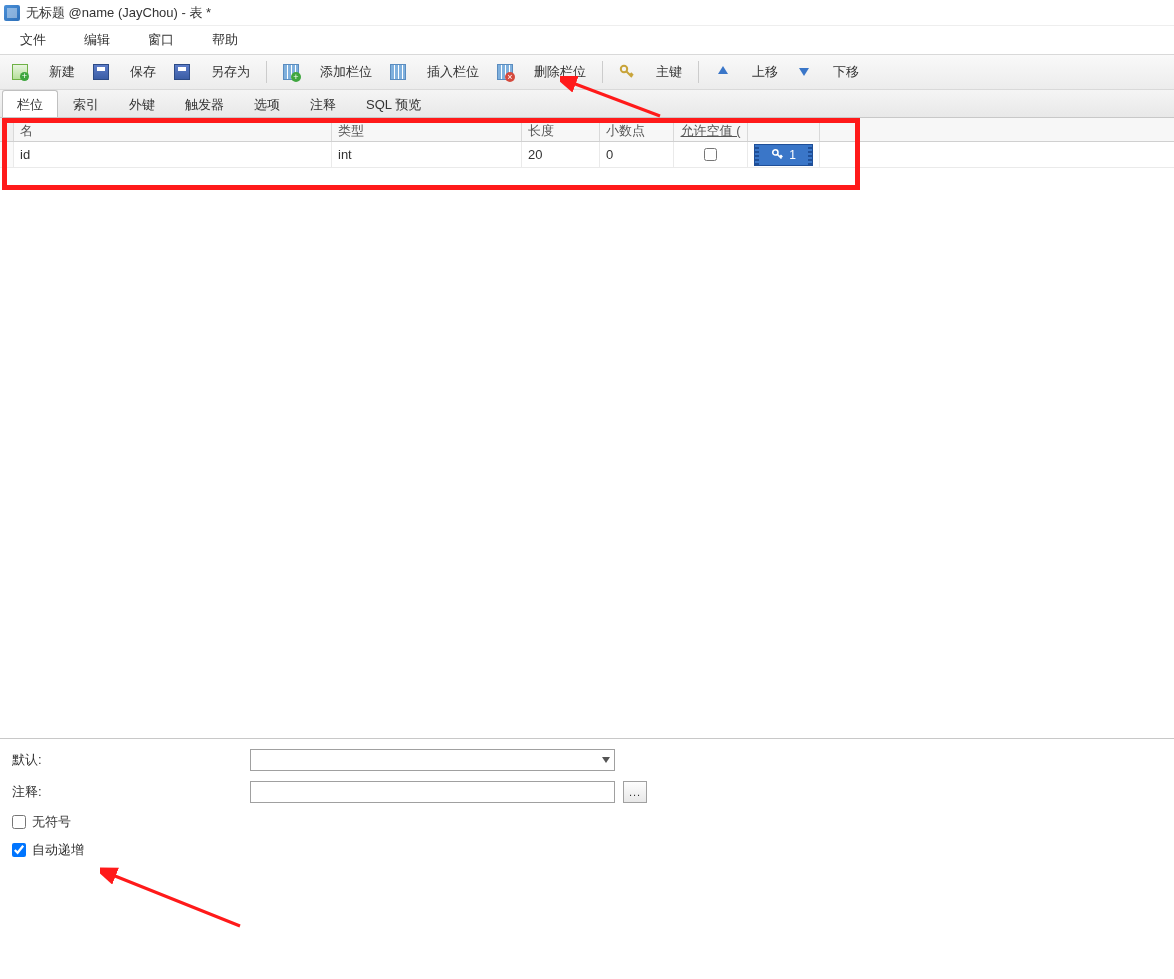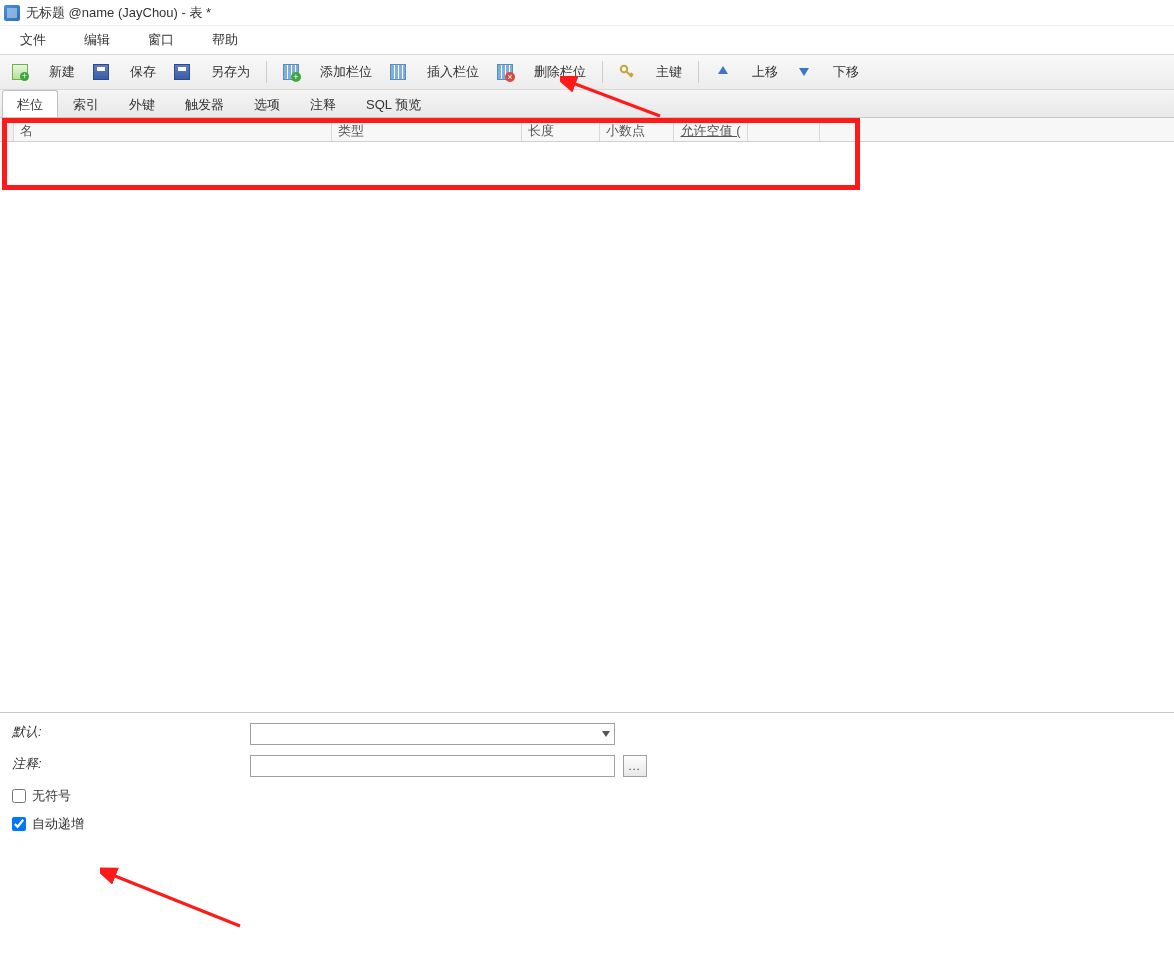--- a/index.html
+++ b/index.html
@@ -55,21 +55,21 @@
 .gc-null{width:74px;justify-content:center;}
 .gc-pk{width:72px;padding:0;justify-content:center;}
 .pk-cell { width:68px; height:22px; background:#3a76c8; border:1px solid #1f4f98; display:flex; align-items:center; justify-content:center; gap:2px; position:relative;}
 .pk-cell::before,.pk-cell::after{content:"";position:absolute;top:0;bottom:0;width:4px;background:repeating-linear-gradient(0deg,#1f4f98 0 2px,transparent 2px 4px);}
 .pk-cell::before{left:0;}
 .pk-cell::after{right:0;}
 .pk-cell svg{width:14px;height:14px;}
 .pk-cell span{color:#fff;font-size:12px;margin-left:2px;}
 .blank-area{height:570px;background:#fff;}
 .bottom-panel{border-top:1px solid #c8c8c8;padding:10px 12px;display:flex;flex-direction:column;gap:10px;}
-.brow{display:flex;gap:8px;font-style:italic;}
+.brow{display:flex;align-items:center;gap:8px;}
 .brow label{width:230px;}
 .combo{width:365px;height:22px;border:1px solid #a0a0a0;position:relative;background:#fff;}
 .combo::after{content:"";position:absolute;right:4px;top:7px;border-left:4px solid transparent;border-right:4px solid transparent;border-top:6px solid #555;}
 .textinput{width:365px;height:22px;border:1px solid #a0a0a0;background:#fff;}
 .ellipsis-btn{width:24px;height:22px;border:1px solid #a0a0a0;background:linear-gradient(#fdfdfd,#e8e8e8);display:flex;align-items:center;justify-content:center;font-size:11px;letter-spacing:1px;}
 .chk{display:flex;align-items:center;gap:6px;}
 .chk input{width:14px;height:14px;}
 .arrow-annot{position:absolute;pointer-events:none;}
 .arrow1{left:560px;top:76px;}
 .arrow2{left:100px;top:846px;}
@@ -147,20 +147,43 @@
 <div class="grid-area">
   <div class="red-box"></div>
   <div class="grid-header">
     <div class="gh gh-handle"></div>
     <div class="gh gh-name">名</div>
     <div class="gh gh-type">类型</div>
     <div class="gh gh-len">长度</div>
     <div class="gh gh-dec">小数点</div>
     <div class="gh gh-null">允许空值 (</div>
     <div class="gh gh-pk"></div>
+  </div>
+  <div class="grid-row">
+    <div class="gc gc-handle">
+        <svg viewBox="0 0 8 14">
+          <path d="M3 1 L3 13 M5 1 L5 13" stroke="#555" stroke-width="1"></path>
+        </svg>
+      </div>
+    <div class="gc gc-name">id</div>
+    <div class="gc gc-type">int</div>
+    <div class="gc gc-len">20</div>
+    <div class="gc gc-dec">0</div>
+    <div class="gc gc-null">
+        <input type="checkbox" style="">
+      </div>
+    <div class="gc gc-pk">
+      <div class="pk-cell">
+        <svg viewBox="0 0 16 16">
+            <circle cx="5" cy="5" r="3" fill="none" stroke="#fff" stroke-width="1.8"></circle>
+            <path d="M7 7 L12 12 M10 10 L12 8 M11 11 L13 9" stroke="#fff" stroke-width="1.8" fill="none"></path>
+          </svg>
+        <span>1</span>
+      </div>
+    </div>
   </div>
   <div class="blank-area"></div>
 </div>
 
 <div class="bottom-panel">
   <div class="brow">
     <label>默认:</label>
     <div class="combo"></div>
   </div>
   <div class="brow">

